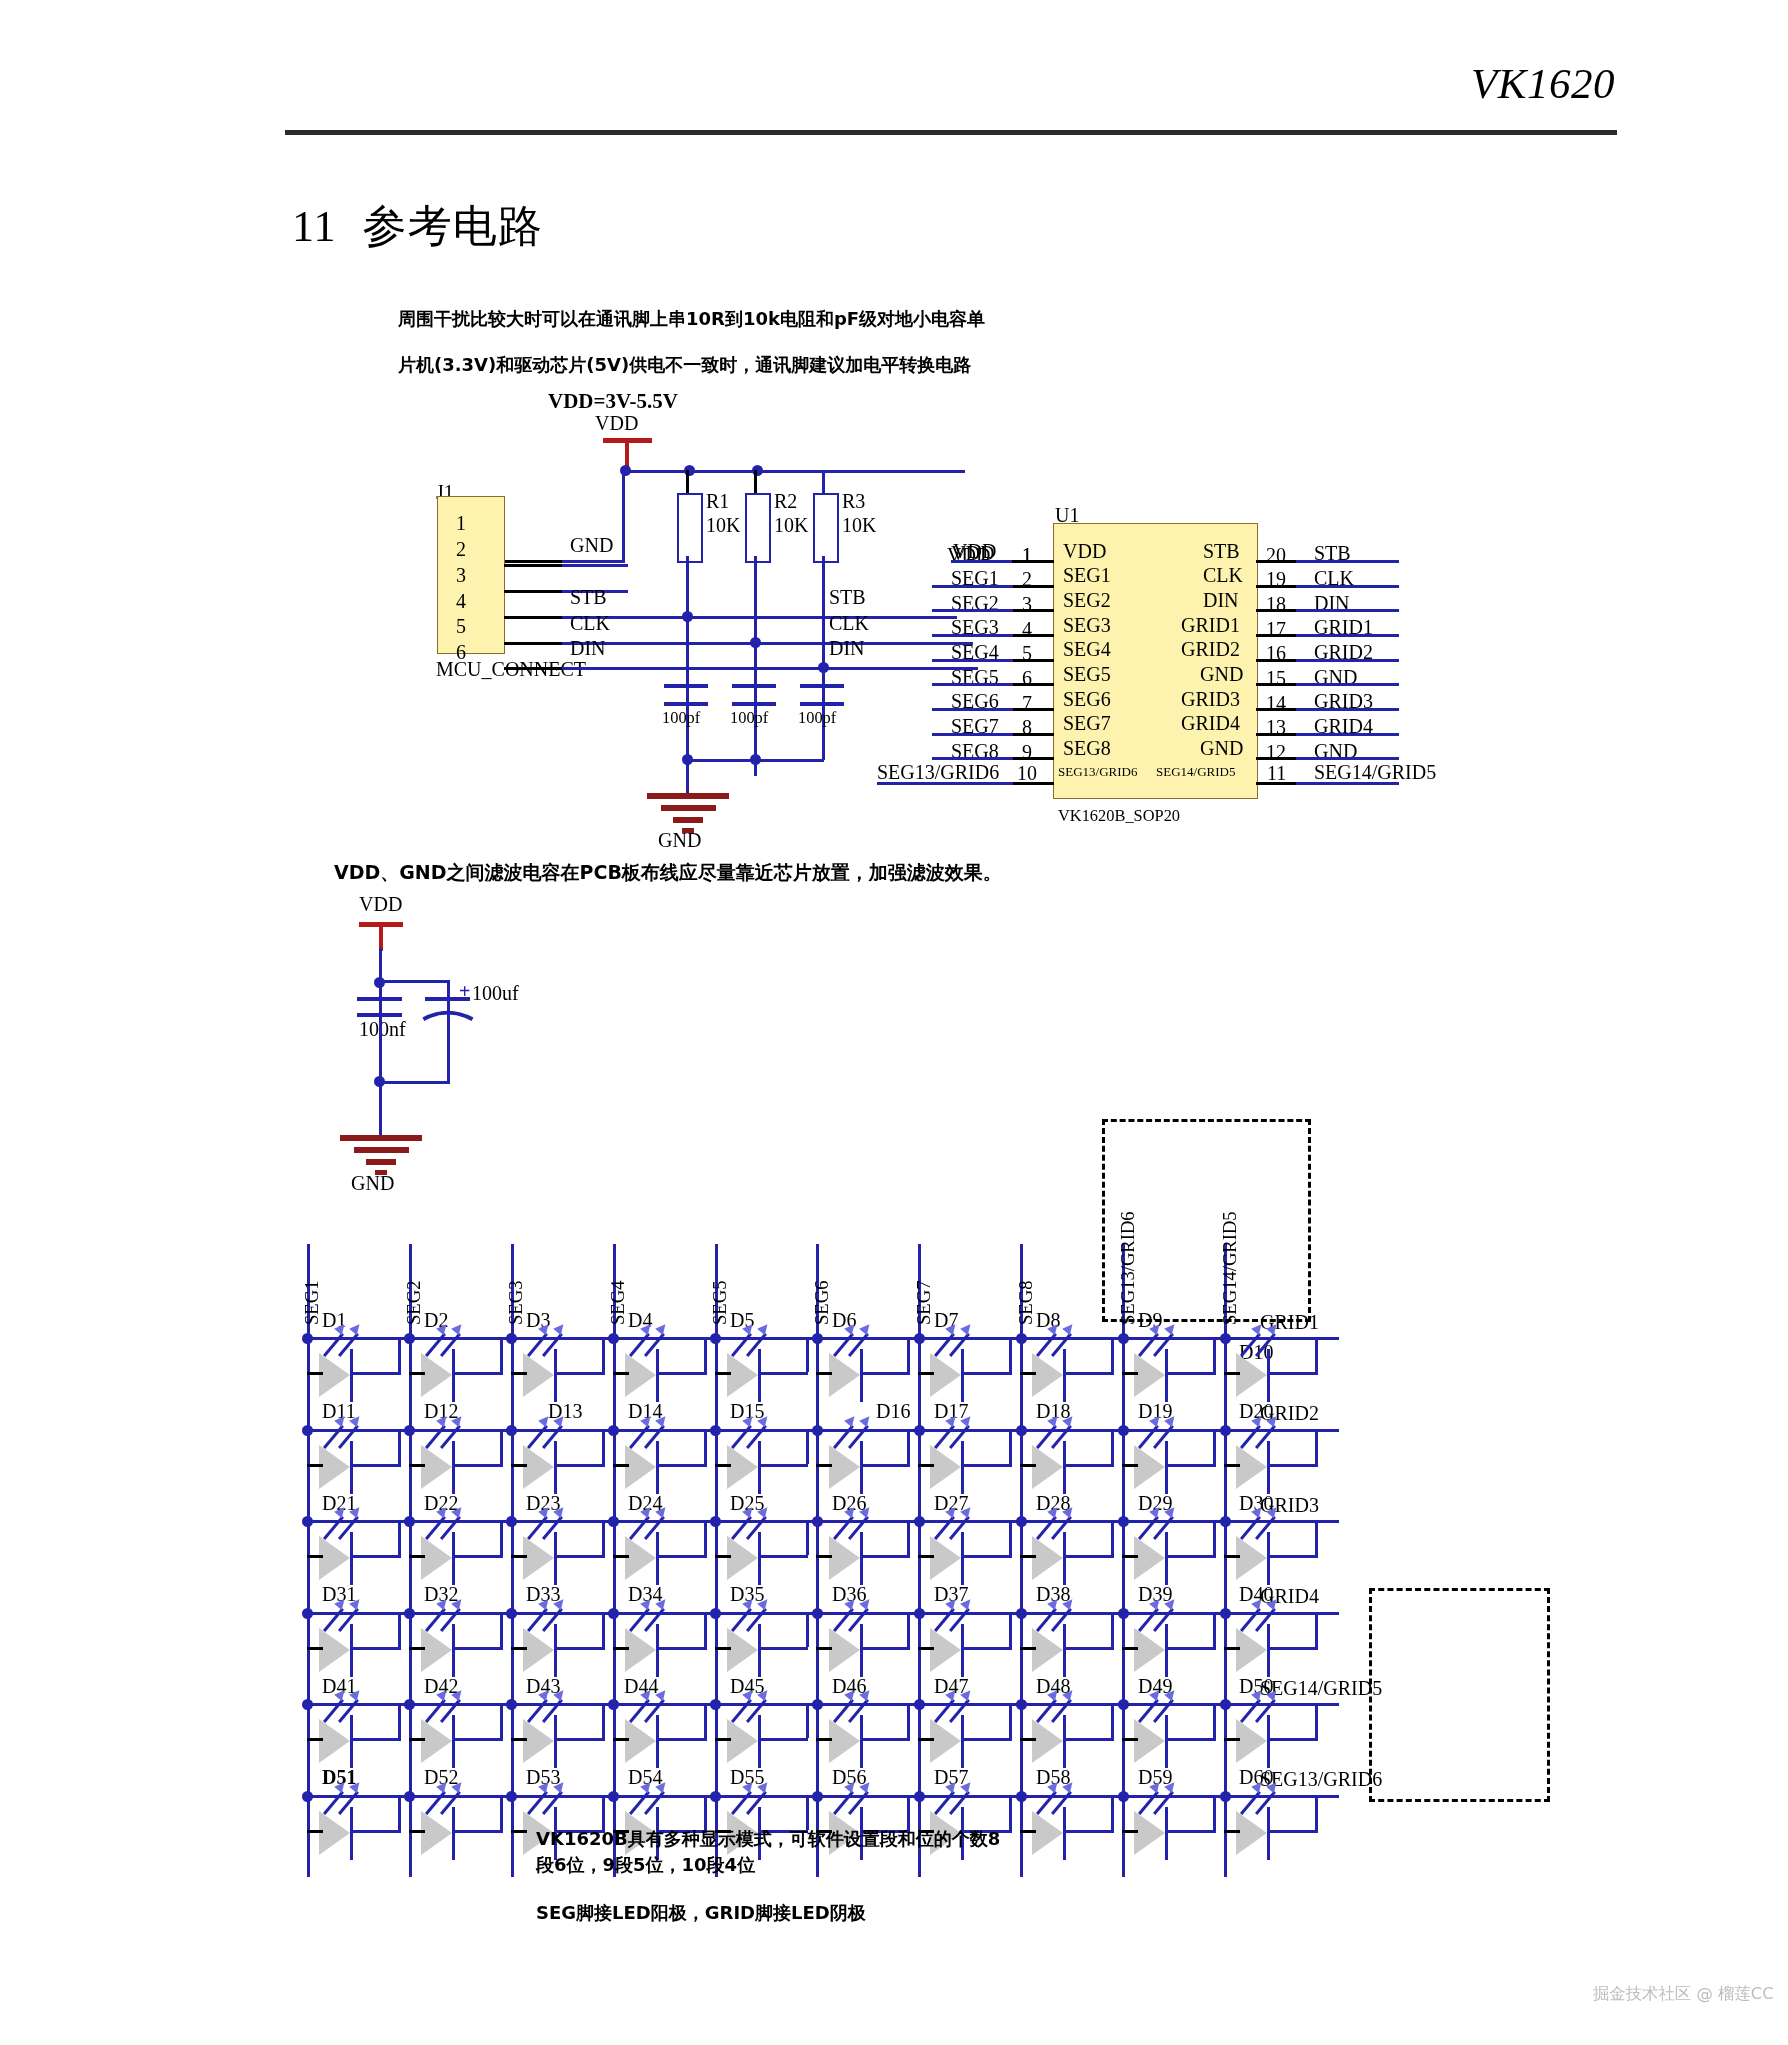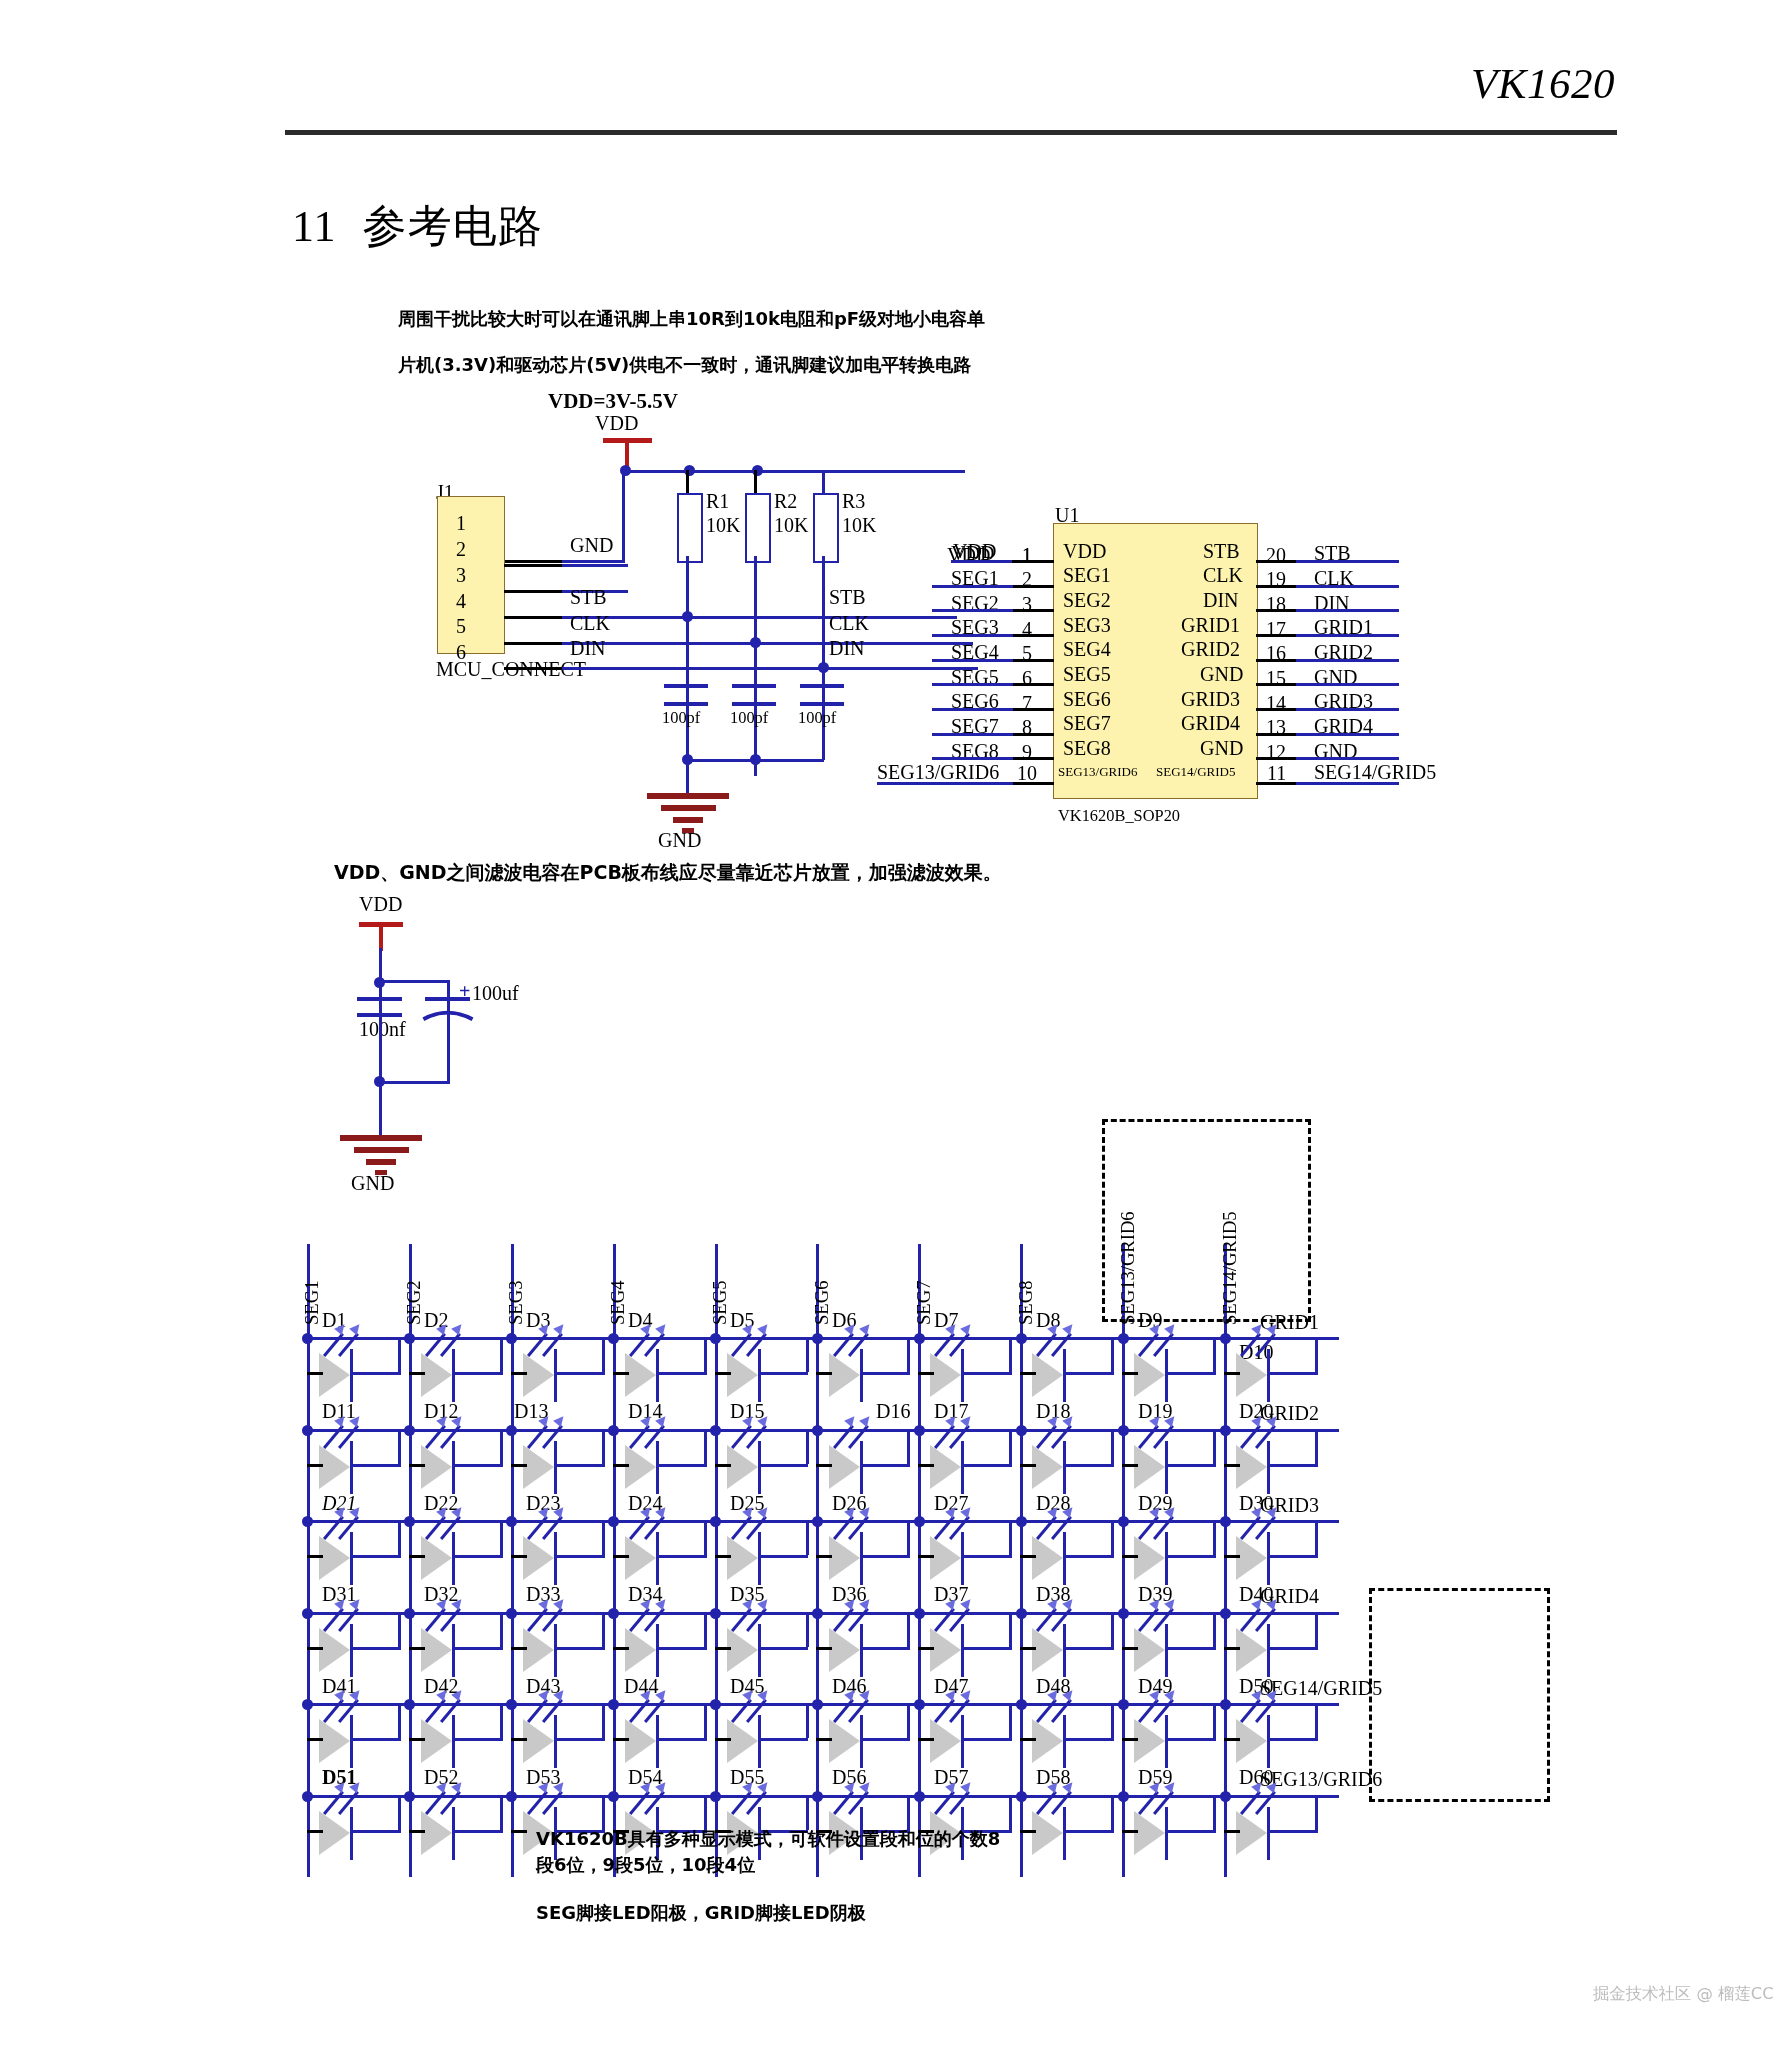--- a/index.html
+++ b/index.html
@@ -520,21 +520,21 @@
       <span class="tri"></span>
       <span class="bar"></span>
       <span class="ray" style="left:4.4px;top:-22px;"></span>
       <span class="raytip" style="left:14.2px;top:-27px;"></span>
       <span class="ray" style="left:18.6px;top:-22px;"></span>
       <span class="raytip" style="left:28.5px;top:-27px;"></span>
     </div>
     <div class="wire blk h" style="left:409px;top:1464px;width:16.4px;"></div>
     <div class="wire h" style="left:454px;top:1464px;width:49px;"></div>
     <div class="wire v" style="left:500px;top:1429px;height:35px;"></div>
-    <div class="lbl" style="left:514px;top:1400px;text-align:right;">D13</div>
+    <div class="lbl" style="left:548px;top:1400px;text-align:right;">D13</div>
     <div class="jdot" style="left:506px;top:1425px;"></div>
     <div class="led" style="left:523px;top:1441px;">
       <span class="tri"></span>
       <span class="bar"></span>
       <span class="ray" style="left:4.4px;top:-22px;"></span>
       <span class="raytip" style="left:14.2px;top:-27px;"></span>
       <span class="ray" style="left:18.6px;top:-22px;"></span>
       <span class="raytip" style="left:28.5px;top:-27px;"></span>
     </div>
     <div class="wire blk h" style="left:511px;top:1464px;width:16.4px;"></div>
@@ -626,21 +626,21 @@
       <span class="ray" style="left:4.4px;top:-22px;"></span>
       <span class="raytip" style="left:14.2px;top:-27px;"></span>
       <span class="ray" style="left:18.6px;top:-22px;"></span>
       <span class="raytip" style="left:28.5px;top:-27px;"></span>
     </div>
     <div class="wire blk h" style="left:1224px;top:1464px;width:16.4px;"></div>
     <div class="wire h" style="left:1269px;top:1464px;width:49px;"></div>
     <div class="wire v" style="left:1315px;top:1429px;height:35px;"></div>
     <div class="wire h" style="left:307px;top:1520px;width:1032px;"></div>
     <div class="lbl" style="left:1260px;top:1494px;">GRID3</div>
-    <div class="lbl" style="left:322px;top:1492px;font-style:italic;">D21</div>
+    <div class="lbl" style="left:322px;top:1492px;">D21</div>
     <div class="jdot" style="left:302px;top:1516px;"></div>
     <div class="led" style="left:319px;top:1532px;">
       <span class="tri"></span>
       <span class="bar"></span>
       <span class="ray" style="left:4.4px;top:-22px;"></span>
       <span class="raytip" style="left:14.2px;top:-27px;"></span>
       <span class="ray" style="left:18.6px;top:-22px;"></span>
       <span class="raytip" style="left:28.5px;top:-27px;"></span>
     </div>
     <div class="wire blk h" style="left:307px;top:1555px;width:16.4px;"></div>

